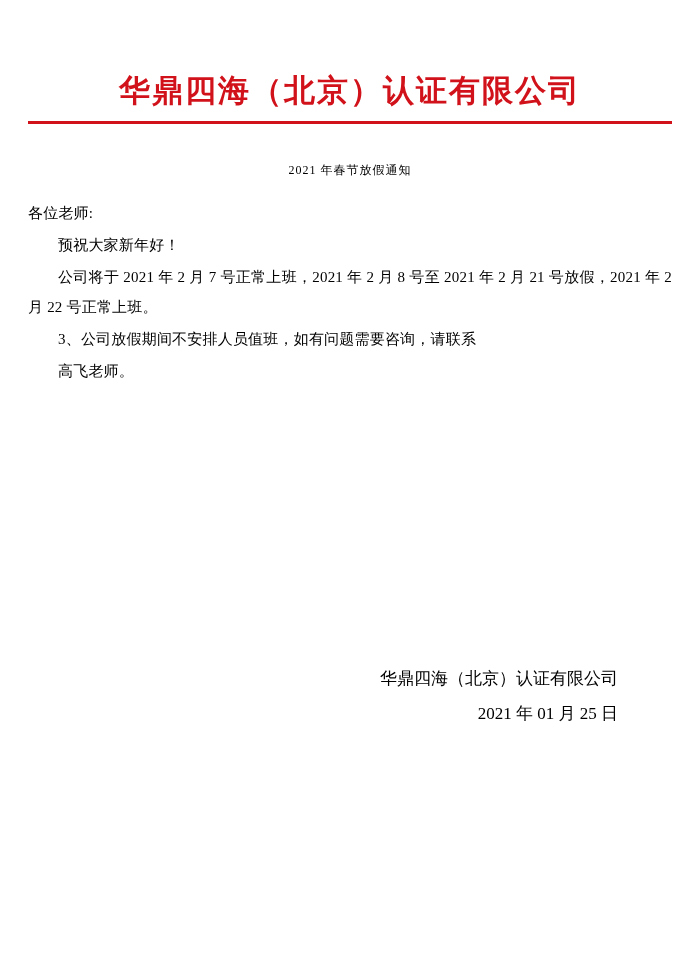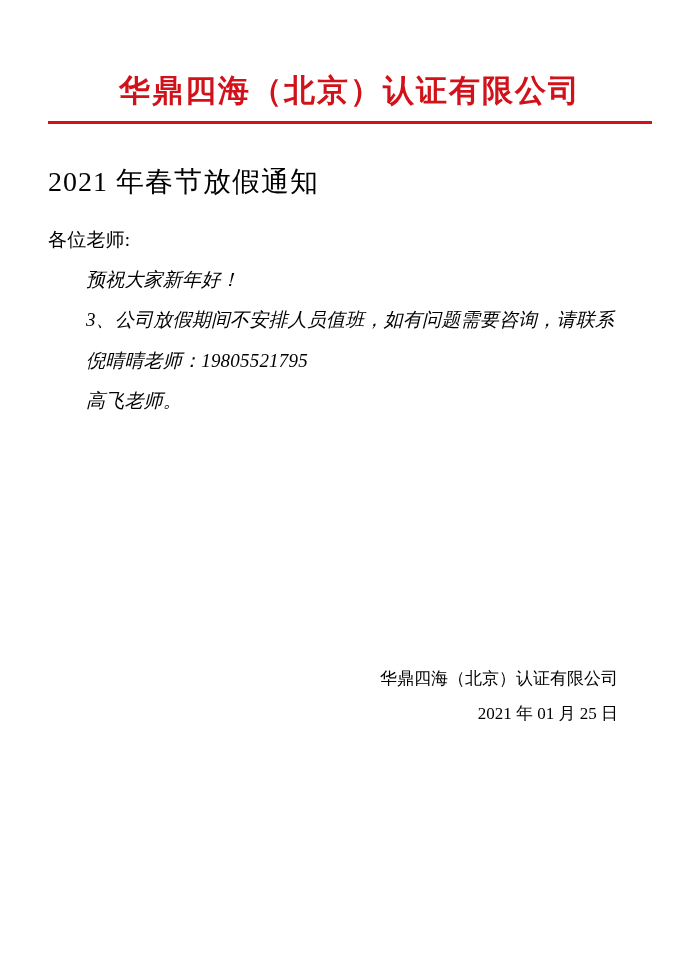--- a/index.html
+++ b/index.html
@@ -12,21 +12,21 @@
     background: #ffffff;
     font-family: "Liberation Serif", "DejaVu Serif", serif;
     color: #000000;
     overflow: hidden;
   }
   .page {
     position: relative;
     width: 700px;
     height: 804px;
     box-sizing: border-box;
-    padding: 0 48px;
+    padding: 0 28px;
   }
   .letterhead {
     padding-top: 72px;
     text-align: center;
   }
   .letterhead-title {
     font-family: "Liberation Serif", "DejaVu Serif", serif;
     font-size: 31px;
     font-weight: bold;
     color: #d1121a;
@@ -35,39 +35,38 @@
     white-space: nowrap;
   }
   .letterhead-rule {
     margin-top: 12px;
     height: 3px;
     background: #d1121a;
     width: 100%;
   }
   .doc-title {
     margin-top: 38px;
-    text-align: left;
-    font-size: 28px;
+    text-align: center;
+    font-size: 12px;
     line-height: 1.4;
     letter-spacing: 1px;
   }
   .body-block {
     margin-top: 20px;
   }
   p.para {
     margin: 0 0 3px 0;
-    font-size: 19px;
+    font-size: 15px;
     line-height: 1.95;
     text-align: justify;
     text-justify: inter-ideograph;
     letter-spacing: 0.2px;
   }
   p.indent {
     text-indent: 2em;
-    font-style: italic;
   }
   p.salutation {
     text-indent: 0;
   }
   .sign-block {
     position: absolute;
     left: 68px;
     right: 68px;
     bottom: 72px;
     text-align: right;
@@ -88,28 +87,28 @@
     <div class="letterhead-rule"></div>
   </div>
 
   <div class="doc-title">2021 年春节放假通知</div>
 
   <div class="body-block">
     <p class="para salutation">各位老师:</p>
 
     <p class="para indent">预祝大家新年好！</p>
 
+    <p class="para indent">公司将于 2021 年 2 月 7 号正常上班，2021 年 2 月 8 号至 2021 年 2 月 21 号放假，2021 年 2 月 22 号正常上班。</p>
 
 
 
 
     <p class="para indent">3、公司放假期间不安排人员值班，如有问题需要咨询，请联系</p>
 
 
-    <p class="para indent">倪晴晴老师：19805521795</p>
 
     <p class="para indent">高飞老师。</p>
   </div>
 
   <div class="sign-block">
     <div class="sign-line">华鼎四海（北京）认证有限公司</div>
     <div class="sign-line">2021 年 01 月 25 日</div>
   </div>
 
 </div>

